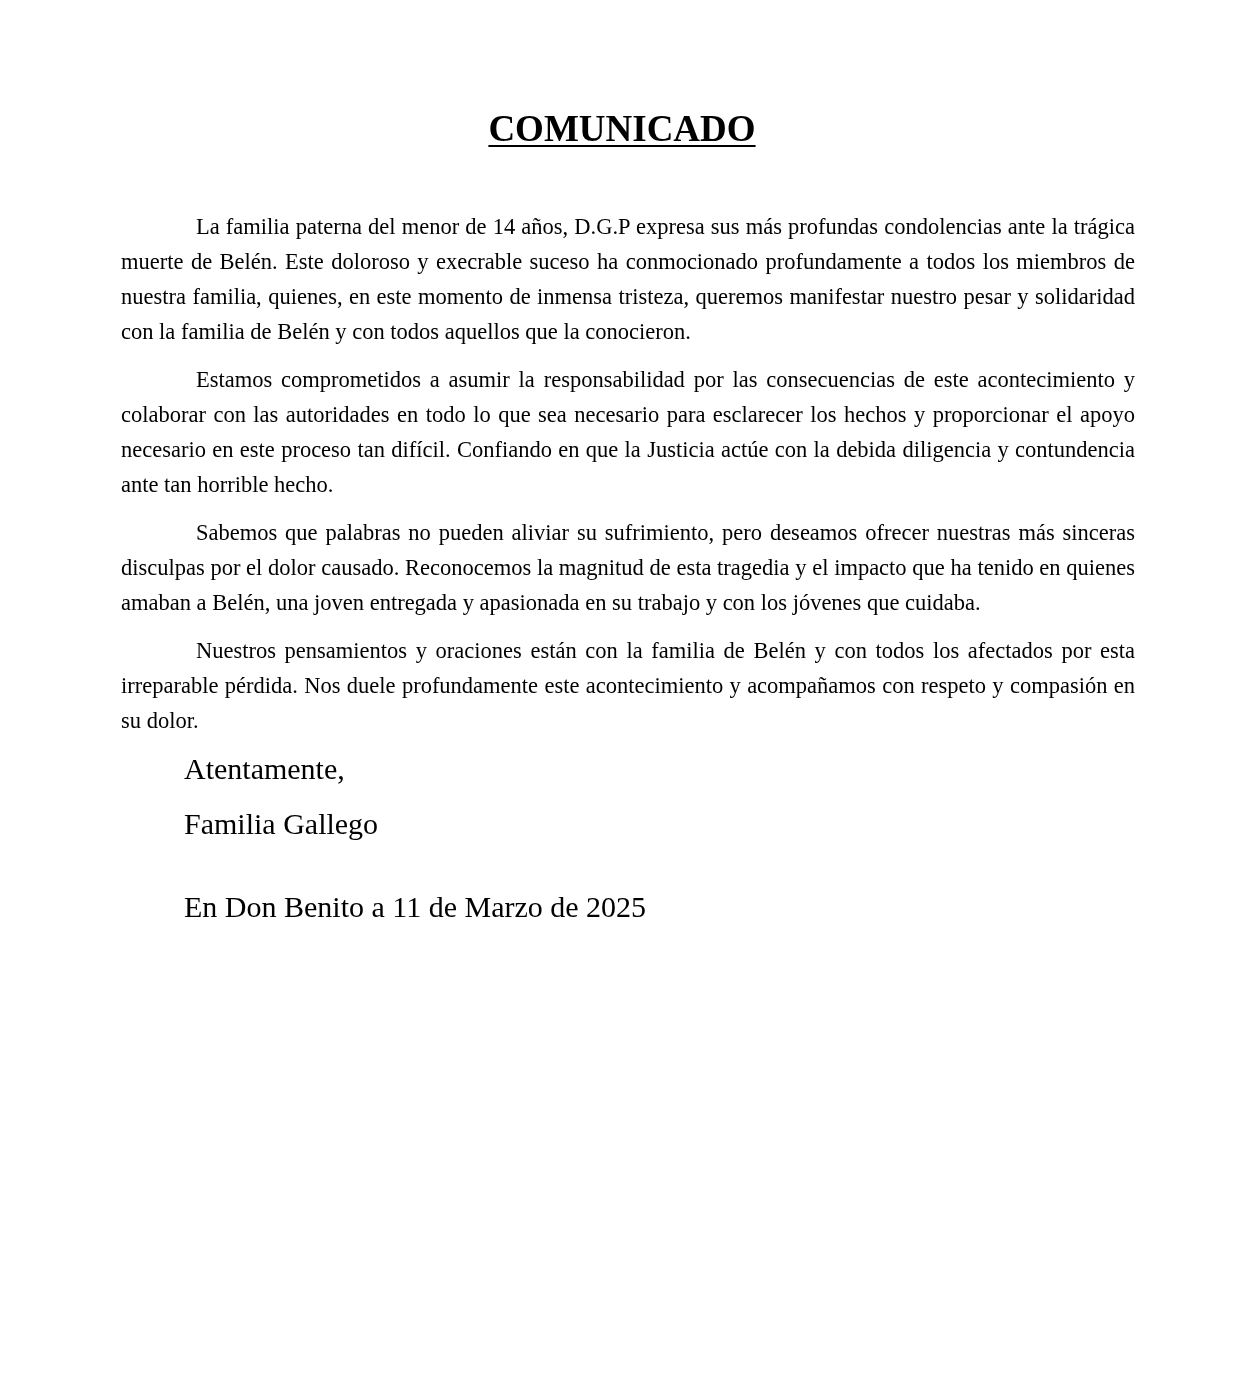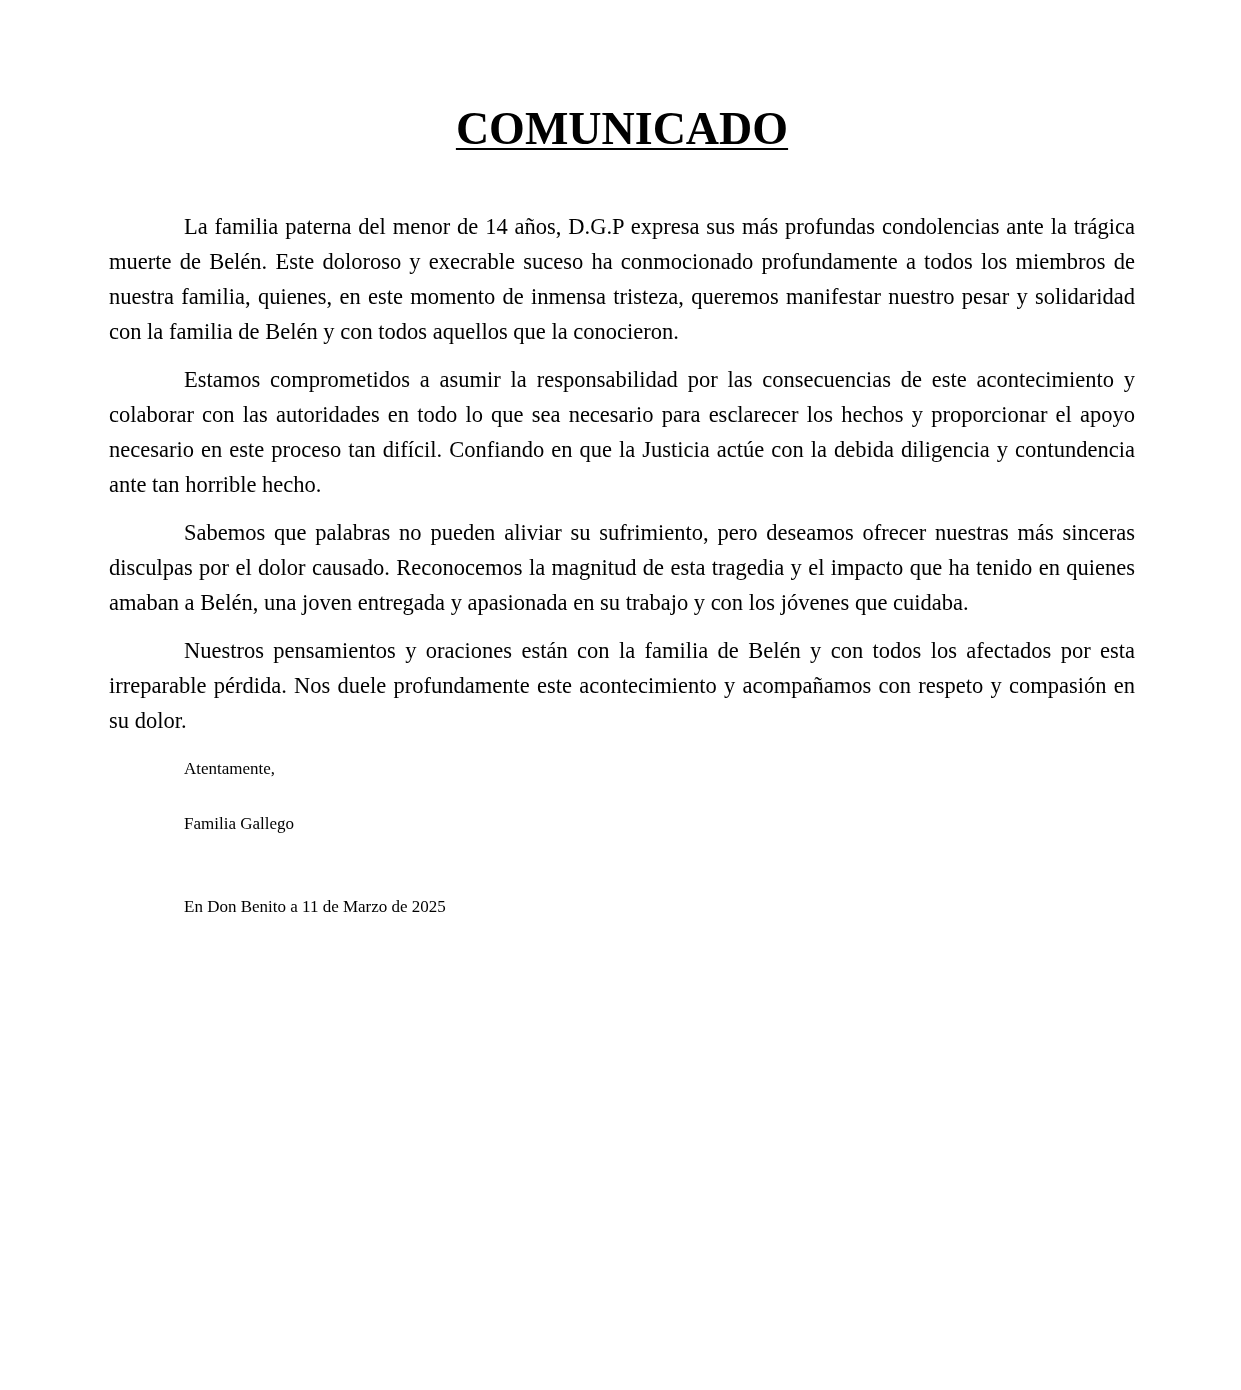--- a/index.html
+++ b/index.html
@@ -20,46 +20,46 @@
       left: 109px;
       top: 0;
       width: 1026px;
     }
     .title {
       position: absolute;
       left: 0;
       top: 104px;
       width: 1026px;
       text-align: center;
-      font-size: 46px;
+      font-size: 37px;
       font-weight: bold;
       line-height: 50px;
       margin: 0;
     }
     .title span {
       text-decoration: underline;
       text-decoration-thickness: 2px;
       text-underline-offset: 4px;
     }
     .body {
       position: absolute;
       left: 0;
       top: 209px;
       width: 1026px;
     }
     .para {
-      margin: 0 0 13px 0;
+      margin: 0 0 13px 12px;
       font-size: 22.5px;
       line-height: 35px;
       text-align: justify;
       text-indent: 75px;
     }
     .closing {
       margin: 0;
-      font-size: 17px;
+      font-size: 30px;
       line-height: 35px;
       padding-left: 75px;
     }
     .closing.greeting { margin-top: 0; }
     .closing.signature { margin-top: 20px; }
     .closing.place-date { margin-top: 48px; }
   </style>
 </head>
 <body>
 

